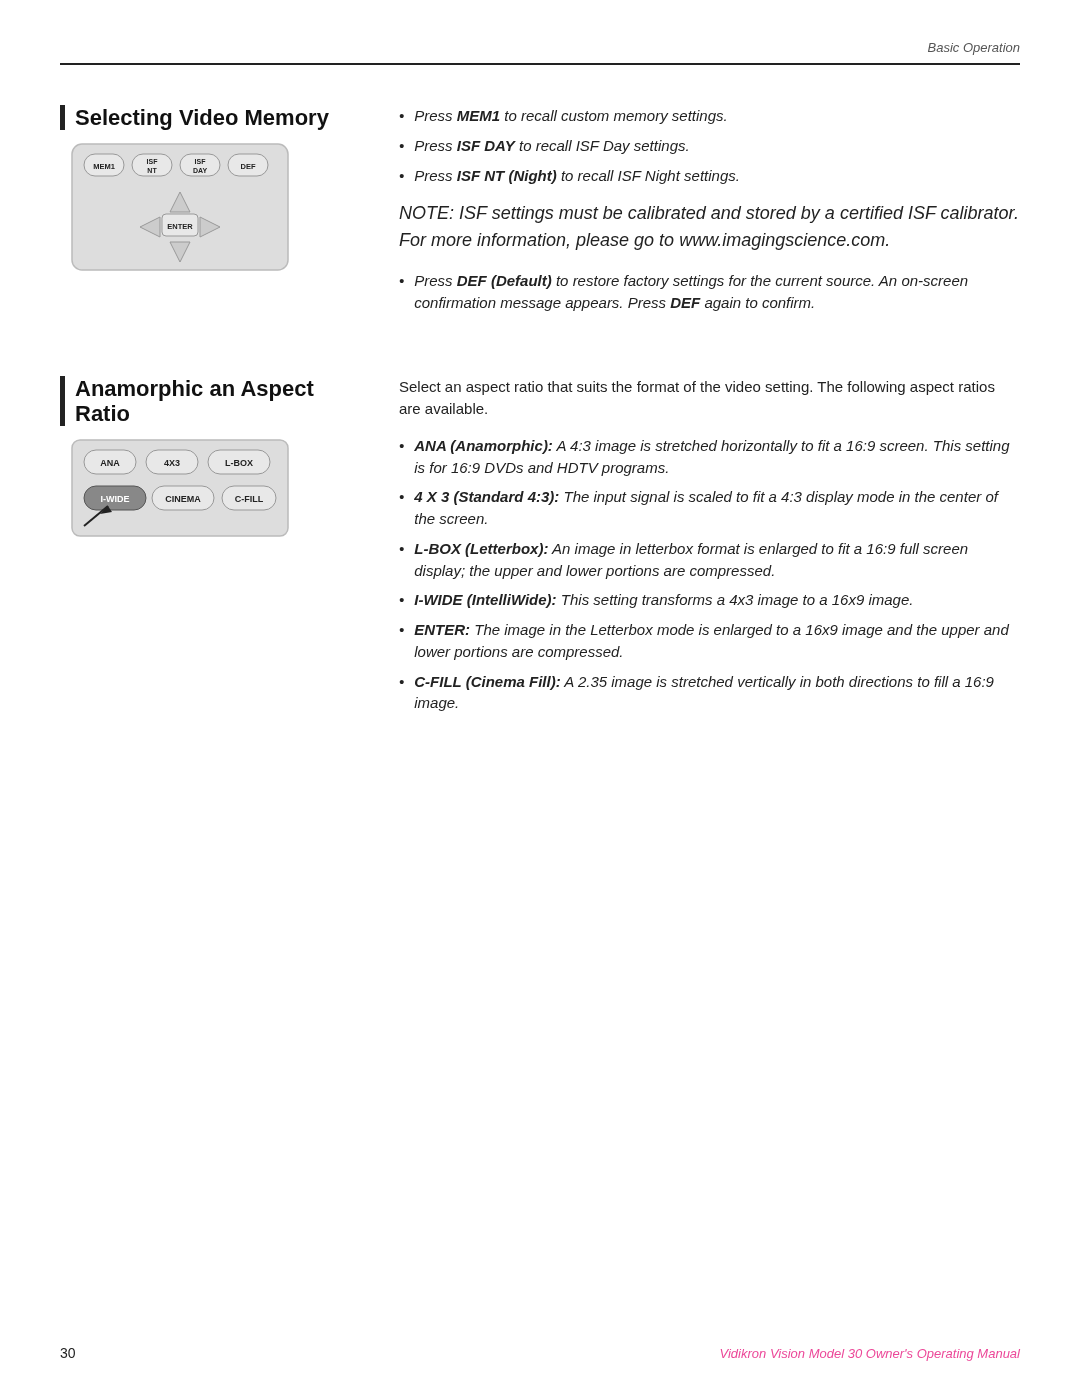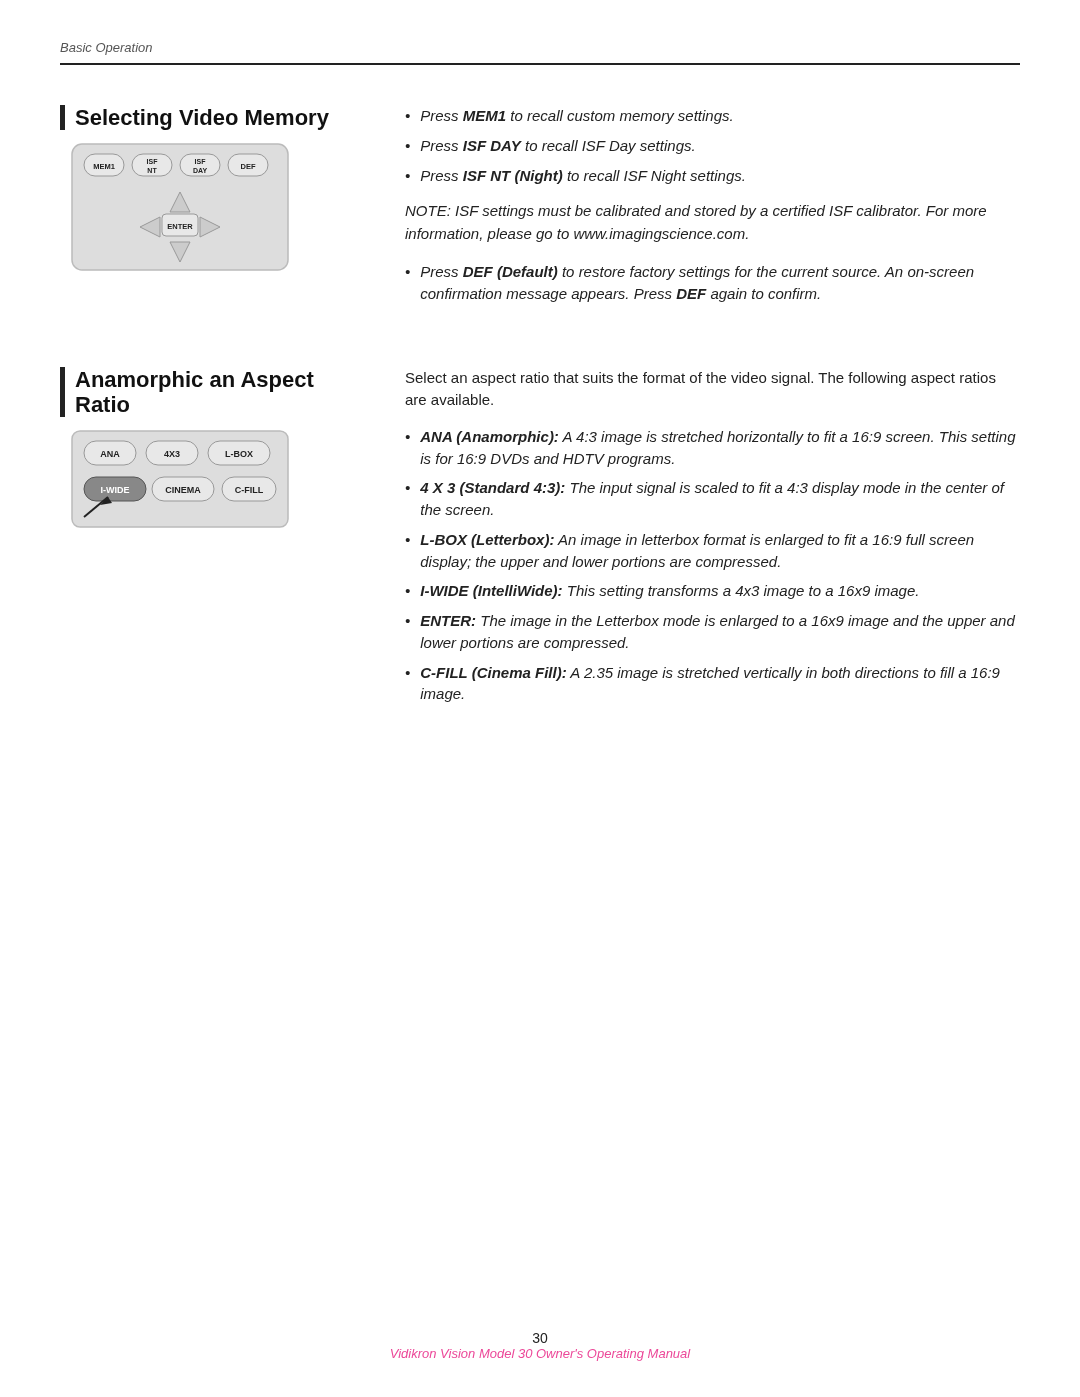--- a/index.html
+++ b/index.html
@@ -14,32 +14,33 @@
     }
     .page {
       padding: 40px 60px 60px 60px;
     }
     
     .header {
       font-style: italic;
       font-size: 13px;
       color: #555;
       margin-bottom: 8px;
+      text-align: right;
     }
     .divider-top {
       border: none;
       border-top: 2px solid #222;
       margin-bottom: 40px;
     }
     
     .section {
       display: flex;
       flex-direction: row;
       margin-bottom: 48px;
-      gap: 10px;
+      gap: 4px;
     }
     
     .left-col {
       width: 305px;
       flex-shrink: 0;
     }
     .section-title-block {
       border-left: 5px solid #222;
       padding-left: 10px;
       margin-bottom: 12px;
@@ -74,42 +75,42 @@
     }
     .bullet-list li::before {
       content: '•';
       margin-right: 10px;
       flex-shrink: 0;
       font-size: 15px;
       margin-top: 0px;
     }
     .note-block {
       font-style: italic;
-      font-size: 15px;
+      font-size: 18px;
       color: #222;
       margin: 12px 0 16px 0;
       line-height: 1.5;
     }
     .body-text {
       font-size: 15px;
       line-height: 1.5;
       margin-bottom: 14px;
     }
     
     .remote-svg {
       display: block;
     }
     
     .page-footer {
       position: absolute;
       bottom: 36px;
       left: 0;
       right: 0;
       display: flex;
-      flex-direction: column;
+      flex-direction: row;
       justify-content: space-between;
       align-items: center;
       padding: 0 60px;
       font-size: 13px;
       color: #555;
     }
     .page-number {
       font-size: 14px;
       color: #222;
     }
@@ -221,21 +222,21 @@
           <rect x="152" y="48" width="54" height="24" rx="12" ry="12" fill="#e8e8e8" stroke="#999" stroke-width="1"></rect>
           <text x="179" y="64" text-anchor="middle" font-size="9" font-family="Arial" fill="#222" font-weight="bold">C-FILL</text>
 
           <line x1="14" y1="88" x2="38" y2="68" stroke="#222" stroke-width="2"></line>
           <polygon points="38,68 30,76 42,74" fill="#222"></polygon>
         </svg>
       </div>
     </div>
 
     <div class="right-col">
-      <p class="body-text">Select an aspect ratio that suits the format of the video signal. The following aspect ratios are available.</p>
+      <p class="body-text">Select an aspect ratio that suits the format of the video setting. The following aspect ratios are available.</p>
       <ul class="bullet-list">
         <li>
           <span><b>ANA (Anamorphic):</b> A 4:3 image is stretched horizontally to fit a 16:9 screen. This setting is for 16:9 DVDs and HDTV programs.</span>
         </li>
         <li>
           <span><b>4 X 3 (Standard 4:3):</b> The input signal is scaled to fit a 4:3 display mode in the center of the screen.</span>
         </li>
         <li>
           <span><b>L-BOX (Letterbox):</b> An image in letterbox format is enlarged to fit a 16:9 full screen display; the upper and lower portions are compressed.</span>
         </li>

